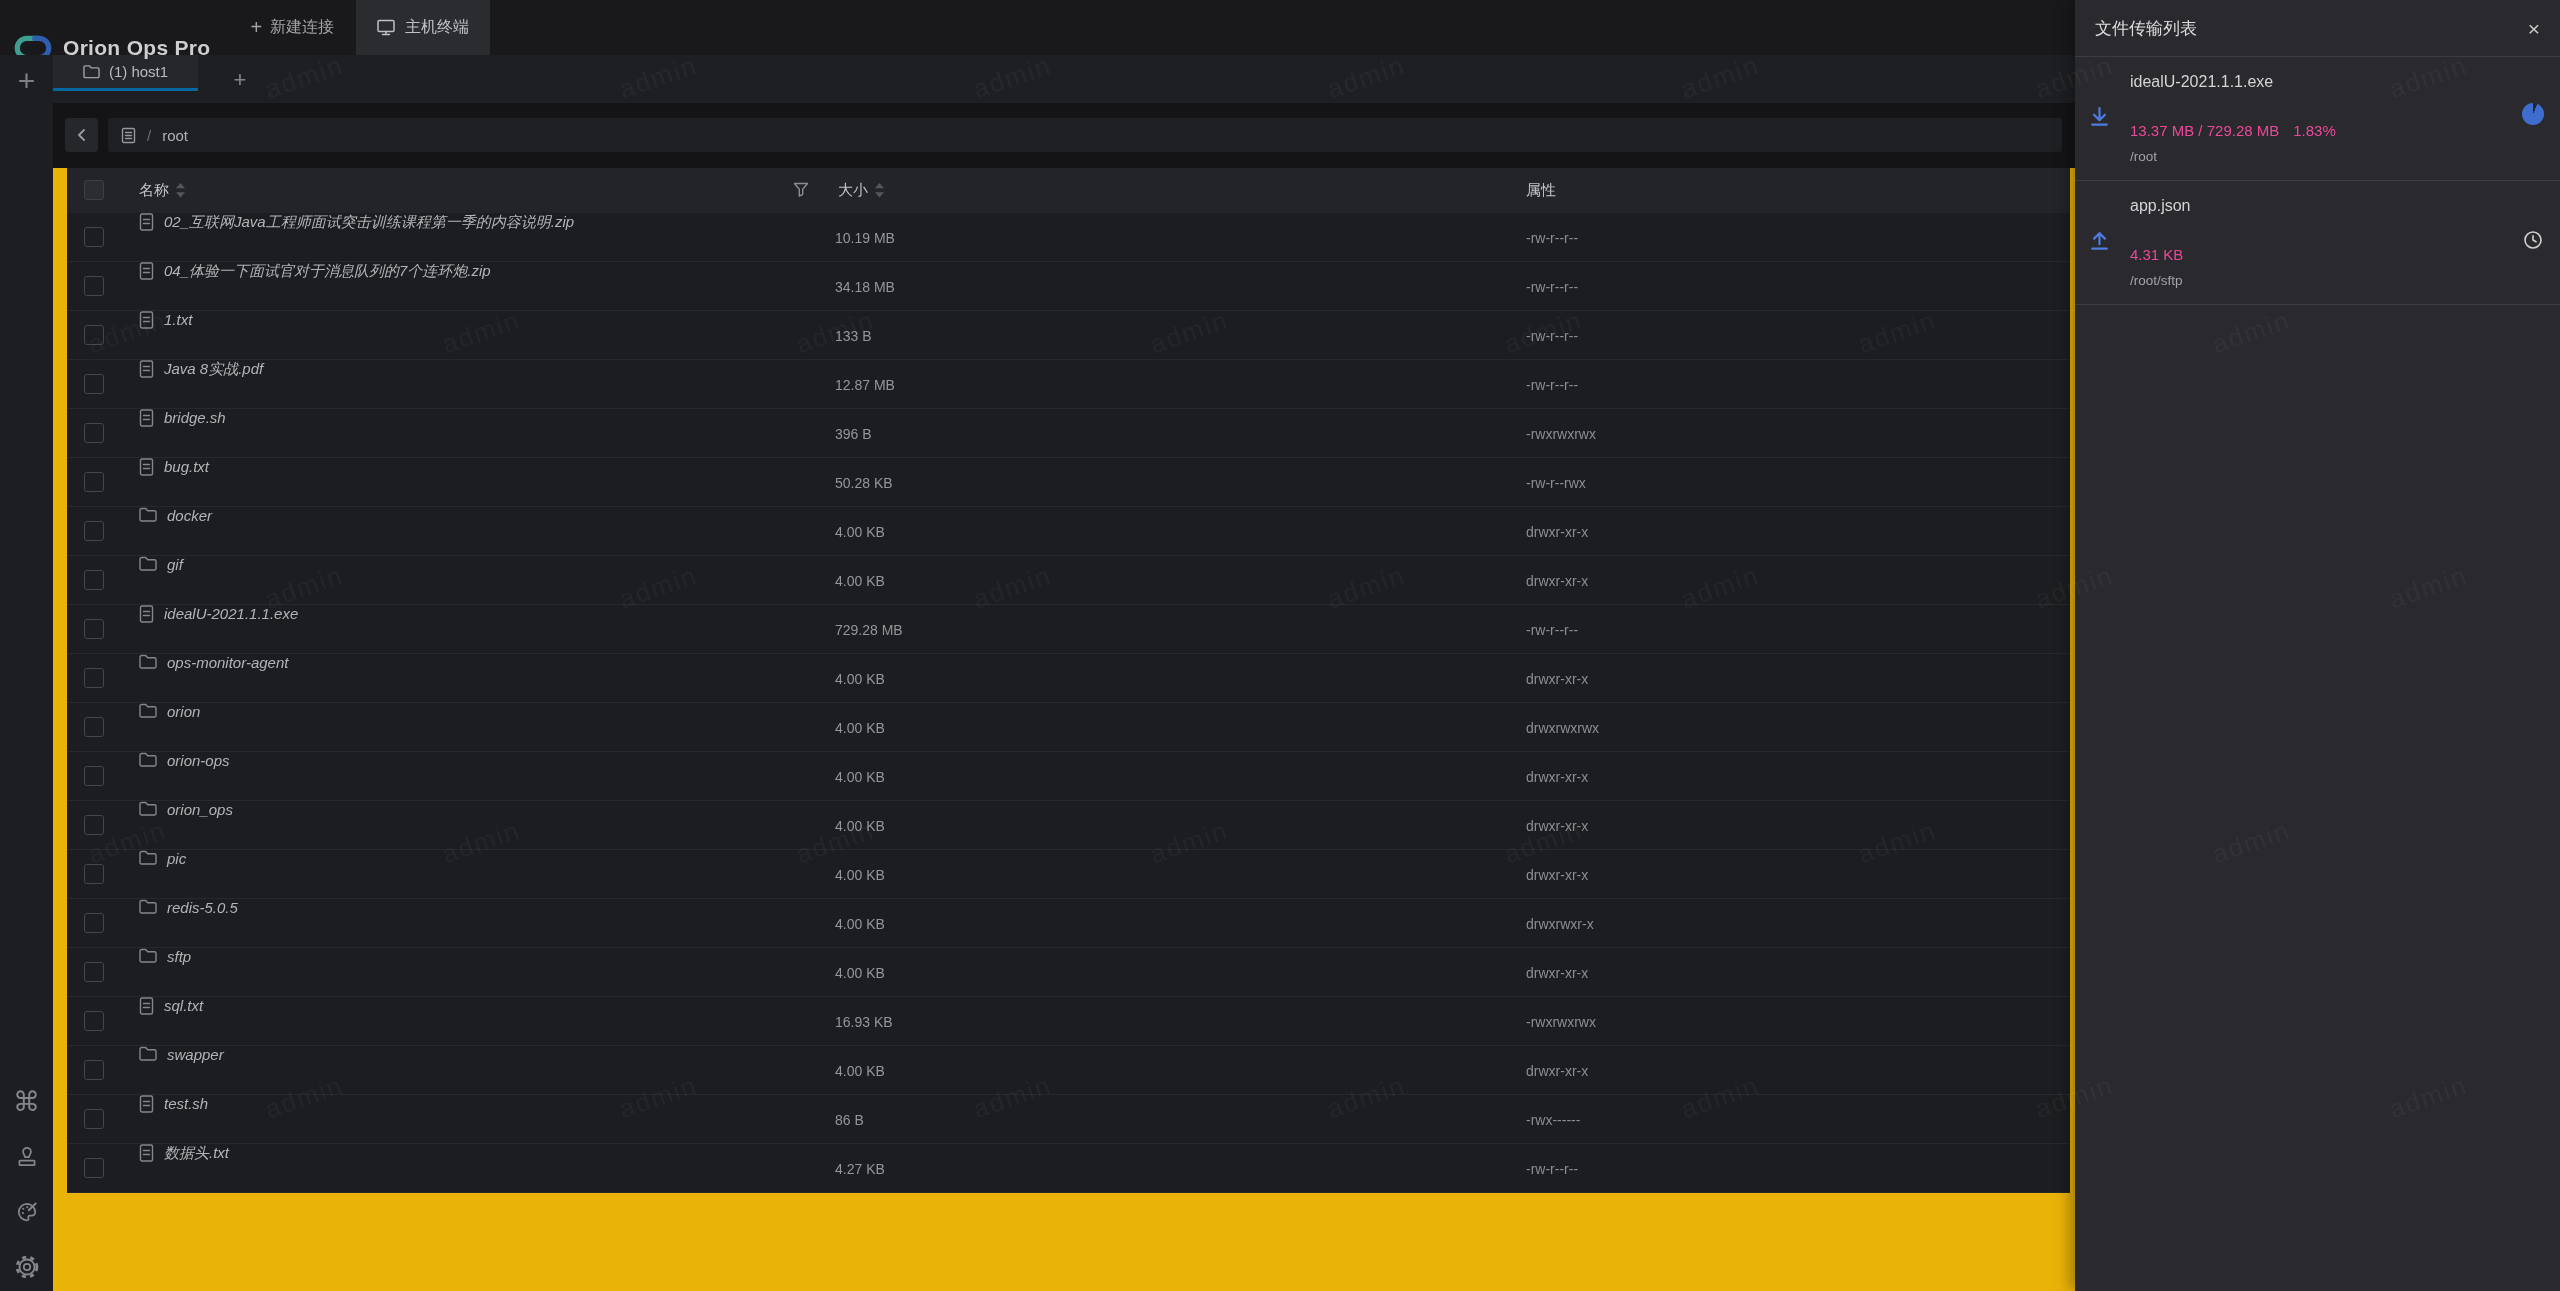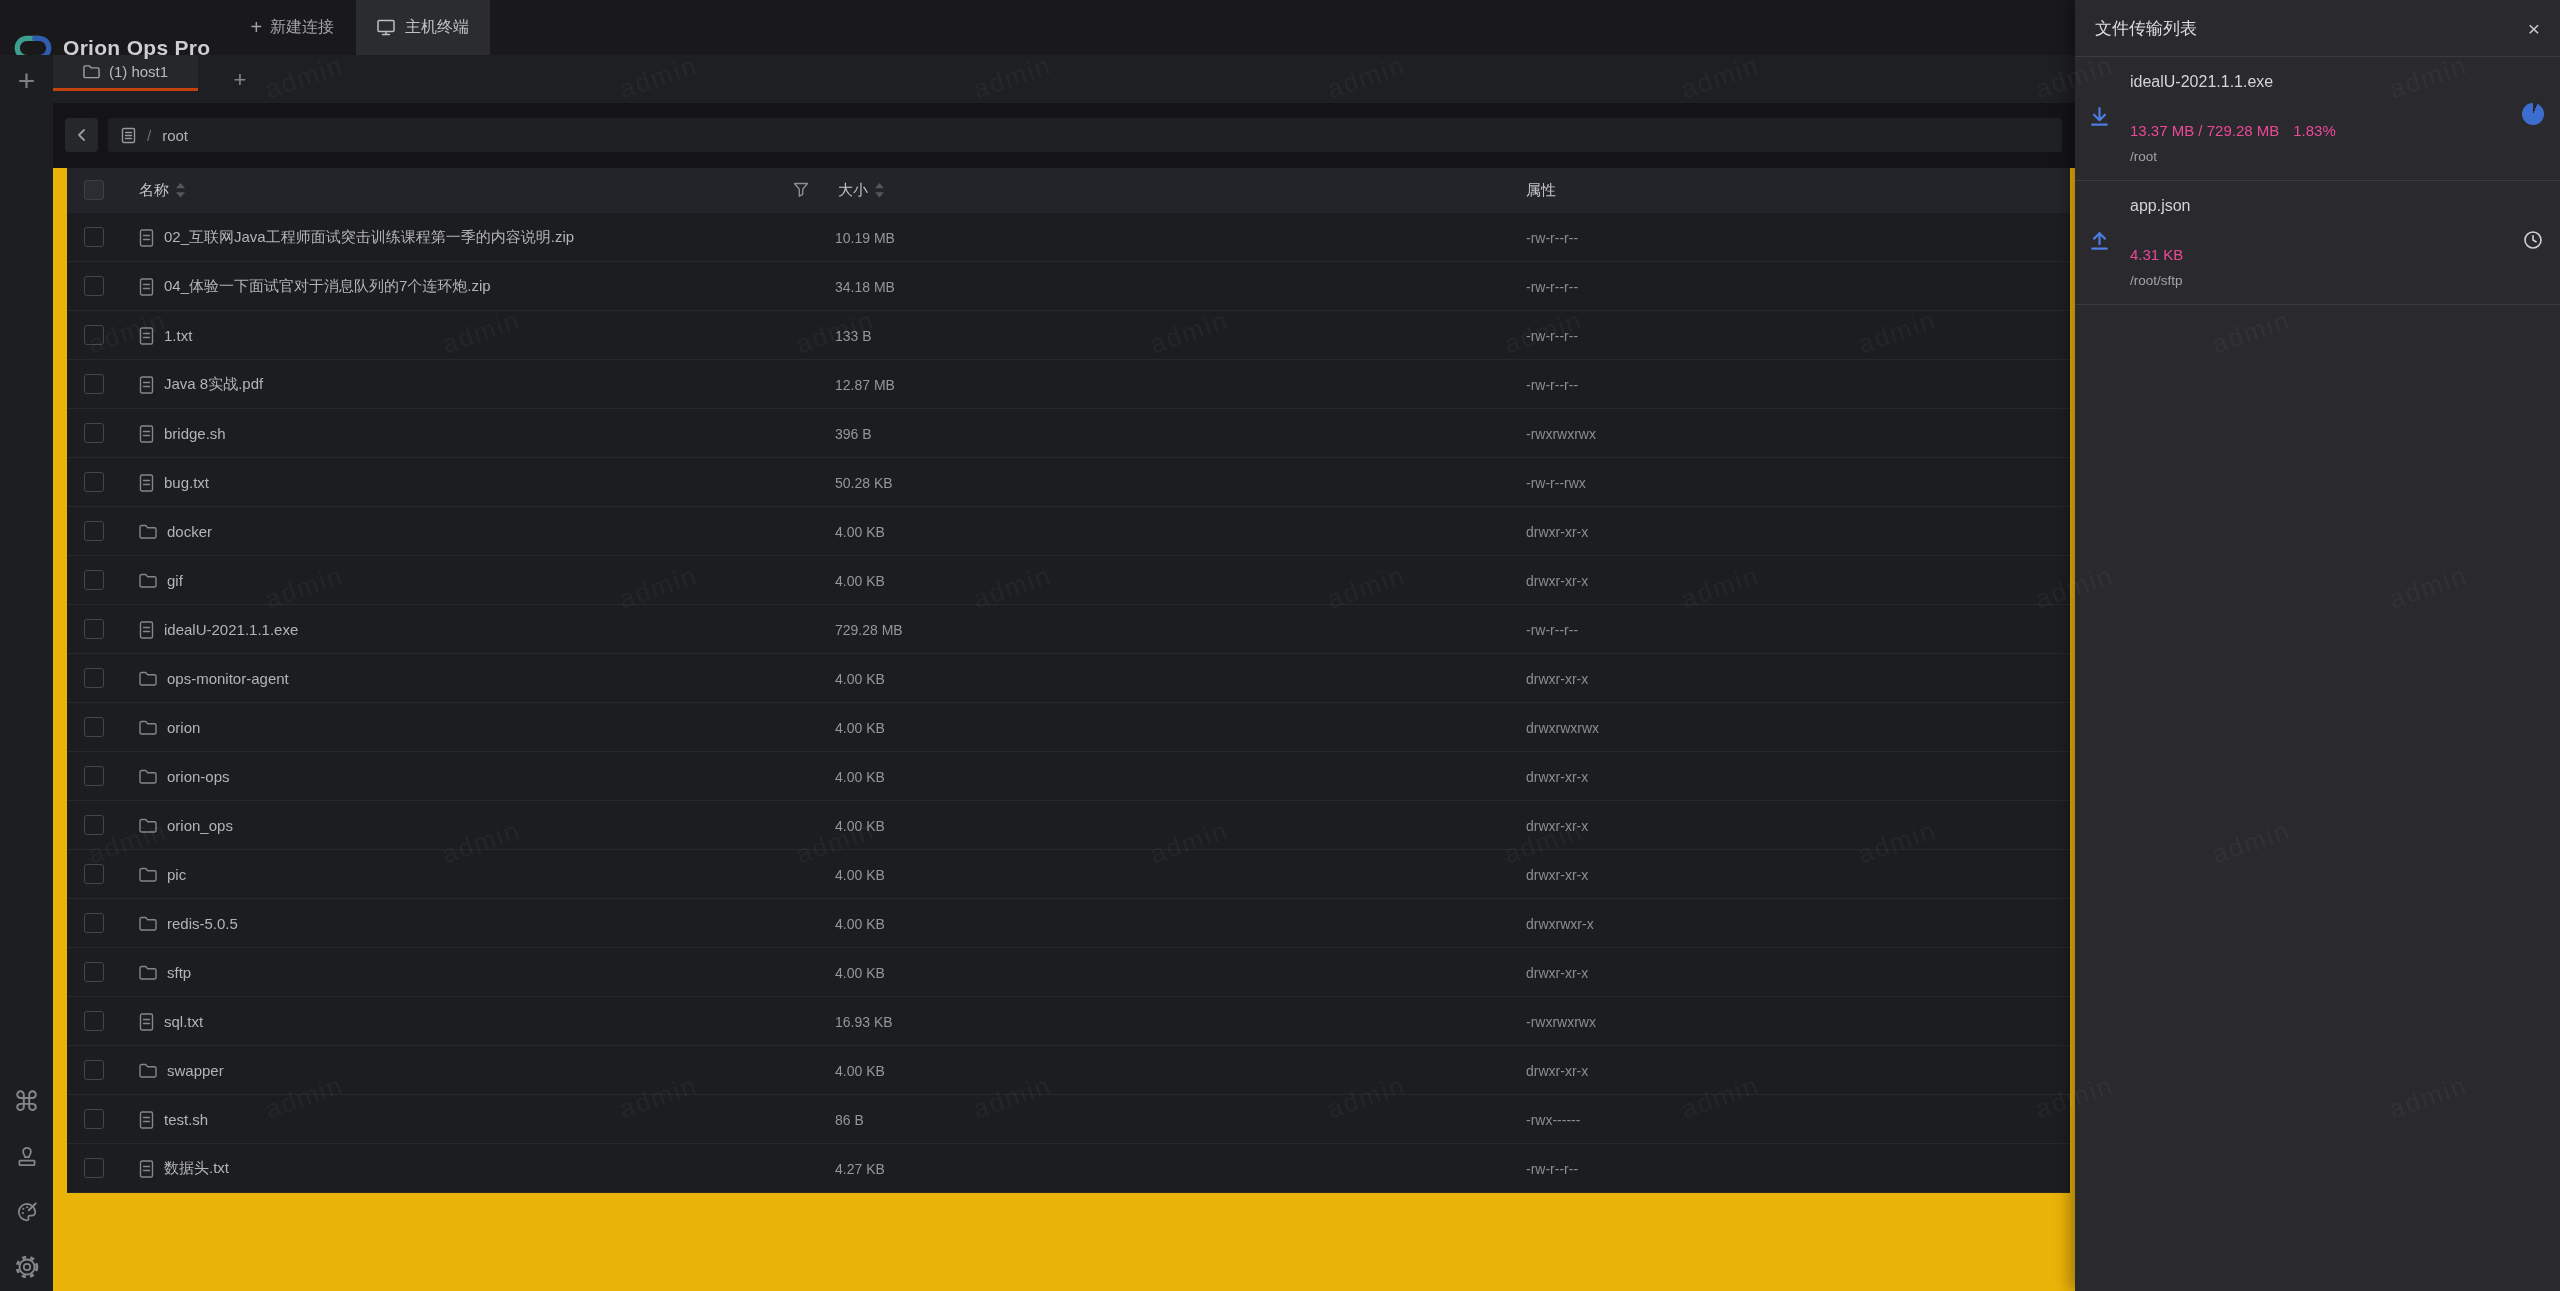--- a/index.html
+++ b/index.html
@@ -20,21 +20,21 @@
   
   #sidebar{position:absolute;left:0;top:55px;width:53px;bottom:0;background:#1d1e21;z-index:2;}
   .sb-plus{width:53px;height:44px;margin-top:4px;display:flex;align-items:center;justify-content:center;
            font-size:30px;color:#7f8083;cursor:pointer;}
   .sb-bottom{position:absolute;bottom:10px;left:0;width:53px;display:flex;flex-direction:column;align-items:center;gap:27px;}
   .sb-icon{width:28px;height:28px;display:flex;align-items:center;justify-content:center;color:#85868a;cursor:pointer;}
   .cmd-glyph{font-size:27px;color:#85868a;line-height:1;}
 
   
   #tabbar{position:absolute;left:53px;top:55px;right:0;height:48px;background:#1e1f23;z-index:1;}
-  .term-tab{position:absolute;left:0;top:0;width:145px;height:36px;background:#26272b;border-bottom:3px solid #c2410c;
+  .term-tab{position:absolute;left:0;top:0;width:145px;height:36px;background:#26272b;border-bottom:3px solid #0369a1;
             display:flex;align-items:center;justify-content:center;gap:9px;color:#b9babd;font-size:15px;cursor:pointer;}
   .newtab{position:absolute;left:172px;top:10px;width:30px;height:30px;display:flex;align-items:center;justify-content:center;
           font-size:22px;color:#828386;cursor:pointer;}
 
   
   #crumbbar{position:absolute;left:53px;top:103px;right:0;height:65px;background:#141417;z-index:1;}
   .backbtn{position:absolute;left:12px;top:15px;width:33px;height:34px;border:none;border-radius:4px;background:#26272b;
            display:flex;align-items:center;justify-content:center;cursor:pointer;padding:0;}
   .crumb{position:absolute;left:55px;top:15px;width:1954px;height:34px;background:#1f2024;border-radius:3px;
          display:flex;align-items:center;padding-left:13px;gap:11px;font-size:15px;color:#b0b1b4;cursor:pointer;}
@@ -46,21 +46,21 @@
   .thead{position:relative;height:45px;background:#232429;}
   .thead .hlabel{color:#c3c4c7;font-size:15px;}
   .check{display:inline-block;width:20px;height:20px;border:1px solid #45464a;border-radius:3px;background:transparent;cursor:pointer;}
   .check.hdr{position:absolute;left:17px;top:12px;background:#2c2d31;border-color:#3f4045;}
   .hname{position:absolute;left:72px;top:0;height:45px;display:flex;align-items:center;gap:7px;cursor:pointer;}
   .hsize{position:absolute;left:771px;top:0;height:45px;display:flex;align-items:center;gap:7px;cursor:pointer;}
   .hattr{position:absolute;left:1459px;top:0;height:45px;display:flex;align-items:center;}
   .funnel{position:absolute;left:726px;top:14px;cursor:pointer;}
   .trow{position:relative;height:49px;background:#1c1d20;border-bottom:1px solid #27282c;cursor:default;}
   .trow .check{position:absolute;left:17px;top:14px;}
-  .fname{position:absolute;left:72px;top:0;height:49px;display:flex;align-items:center;gap:10px;}
+  .fname{position:absolute;left:72px;top:0;height:49px;display:flex;align-items:flex-start;gap:10px;font-style:italic;}
   .fname-text{color:#b3b4b7;font-size:15px;cursor:pointer;}
   .fsize{position:absolute;left:768px;top:0;height:49px;display:flex;align-items:center;color:#95969a;font-size:14px;}
   .fattr{position:absolute;left:1459px;top:0;height:49px;display:flex;align-items:center;color:#8c8d91;font-size:14px;}
 
   
   #transfer-panel{position:absolute;left:2075px;top:0;width:485px;height:1291px;background:#2a2a2e;z-index:10;
                   box-shadow:-6px 0 14px rgba(0,0,0,.3);}
   .tp-head{height:57px;display:flex;align-items:center;padding:0 20px;border-bottom:1px solid #3b3b40;}
   .tp-title{flex:1;font-size:17px;color:#dedfe1;}
   .tp-close{font-size:21px;color:#c8c9cb;cursor:pointer;line-height:1;}

